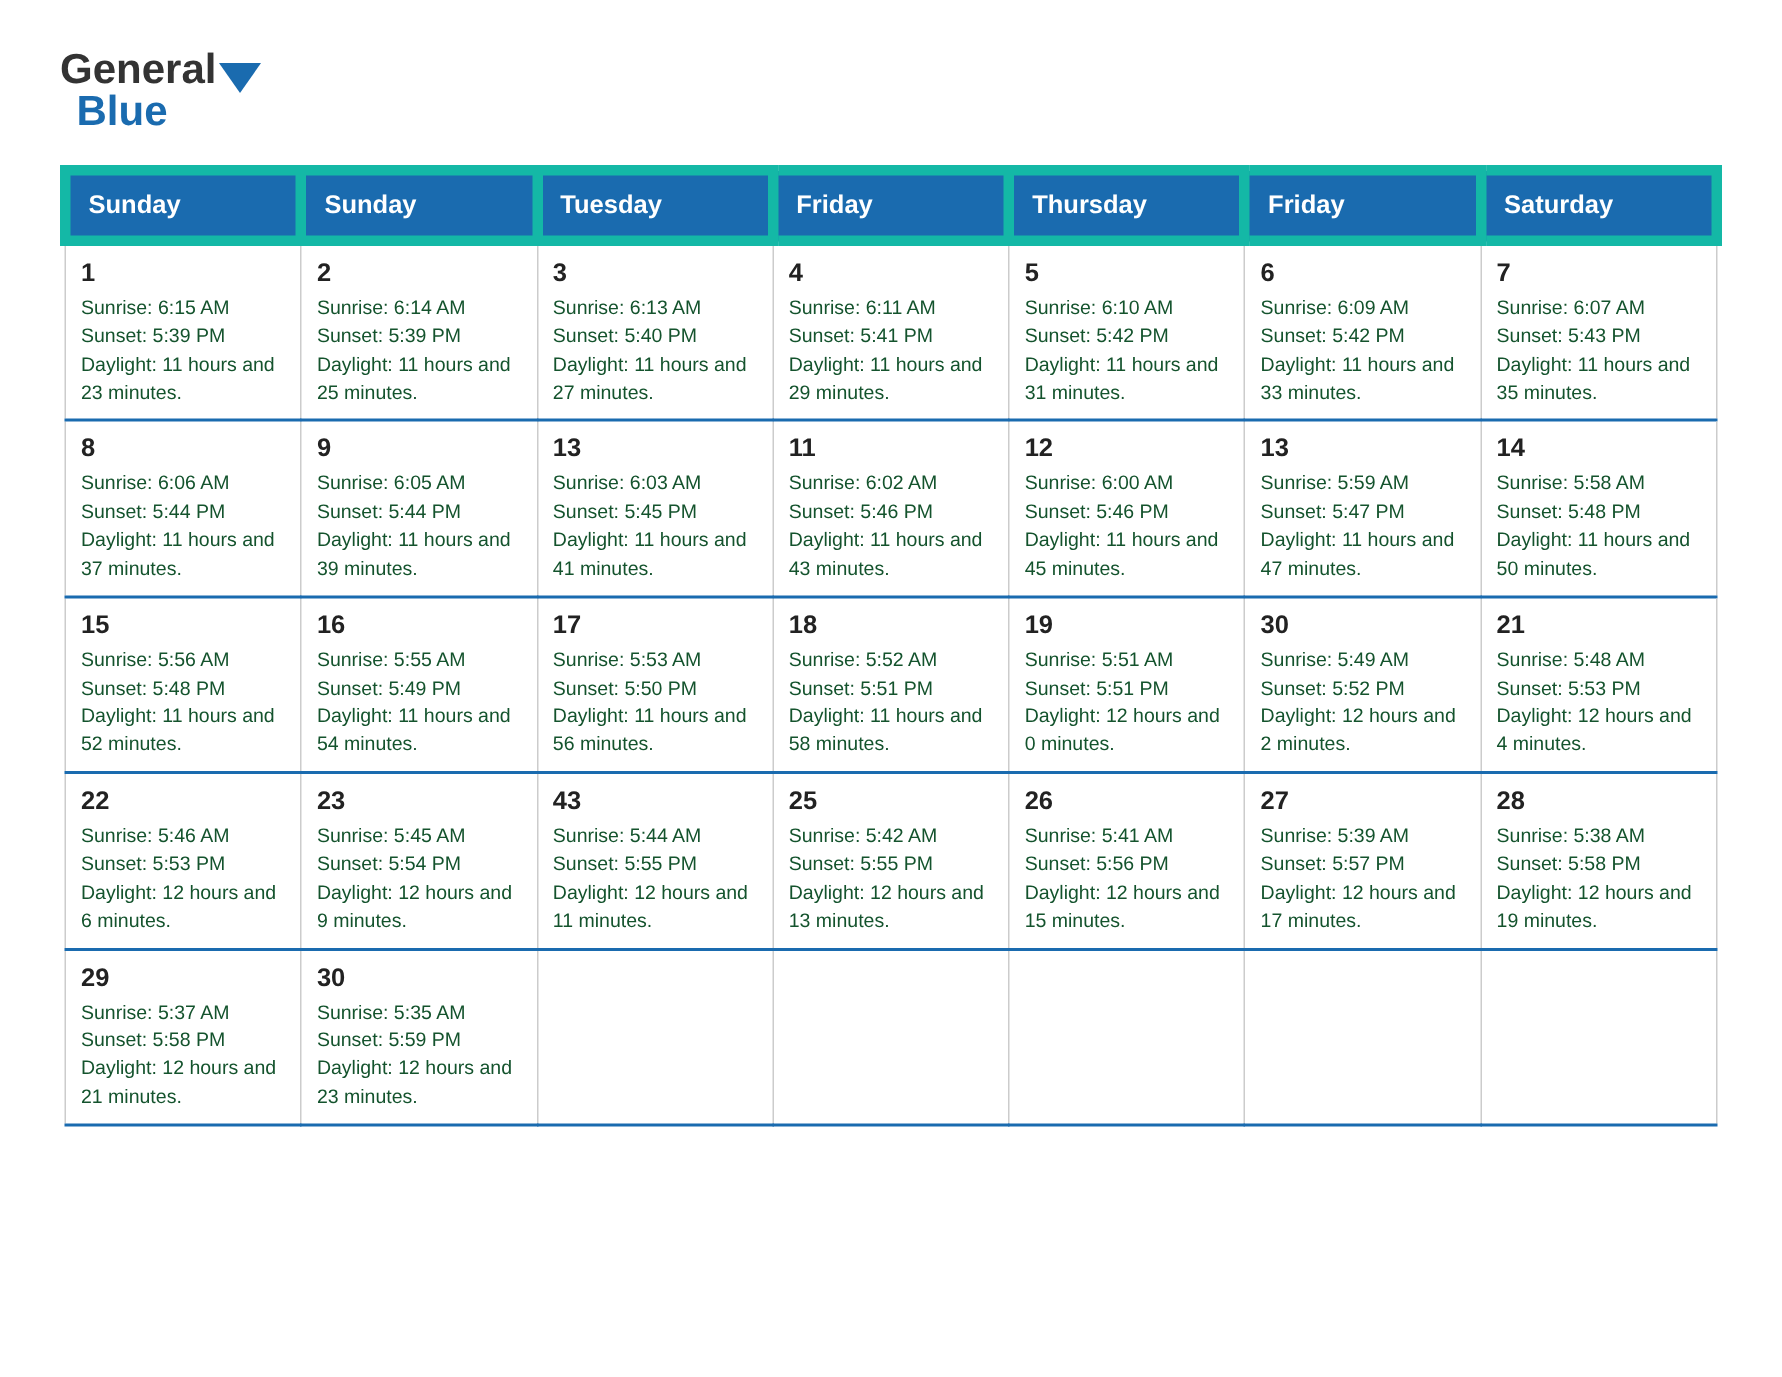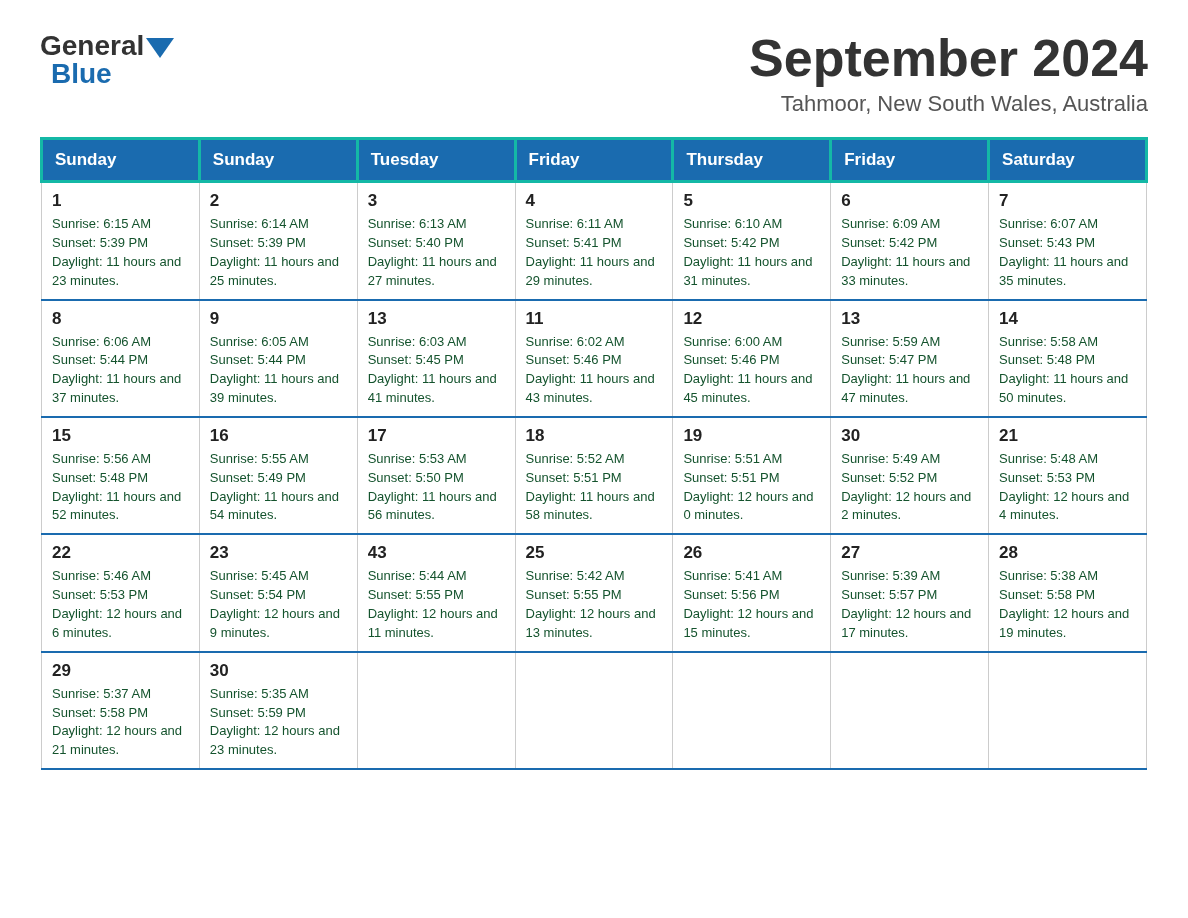--- a/index.html
+++ b/index.html
@@ -35,21 +35,21 @@
       border-top: 20px solid #1a6baf;
       margin-left: 2px;
       margin-top: 4px;
     }
     .logo-wrapper {
       display: flex;
       flex-direction: column;
     }
     .logo-top-row {
       display: flex;
-      align-items: center;
+      align-items: flex-end;
     }
     .title-block {
       text-align: right;
     }
     .month-title {
       font-size: 52px;
       font-weight: bold;
       color: #333;
       line-height: 1.1;
     }
@@ -62,21 +62,21 @@
       width: 100%;
       border-collapse: collapse;
     }
     thead tr th {
       background-color: #1a6baf;
       color: #fff;
       font-size: 17px;
       font-weight: bold;
       padding: 10px 12px;
       text-align: left;
-      border: 3px solid #14b8a6;
+      border: 7px solid #14b8a6;
     }
     tbody tr td {
       vertical-align: top;
       padding: 8px 10px;
       border: 1px solid #ccc;
       font-size: 13.5px;
       color: #333;
       width: 14.28%;
       min-height: 90px;
     }
@@ -102,24 +102,20 @@
 </head>
 <body>
 
 <div class="header">
   <div class="logo-wrapper">
     <div class="logo-top-row">
       <span class="logo-text-general">General</span>
       <div class="logo-icon"></div>
     </div>
     <span class="logo-text-blue" style="margin-top:-4px;">Blue</span>
-  </div>
-  <div class="title-block">
-    <div class="month-title">September 2024</div>
-    <div class="location-title">Tahmoor, New South Wales, Australia</div>
   </div>
 </div>
 
 <table>
   <thead>
     <tr>
     <th>Sunday</th>
         <th>Sunday</th>
         <th>Tuesday</th>
         <th>Friday</th>

